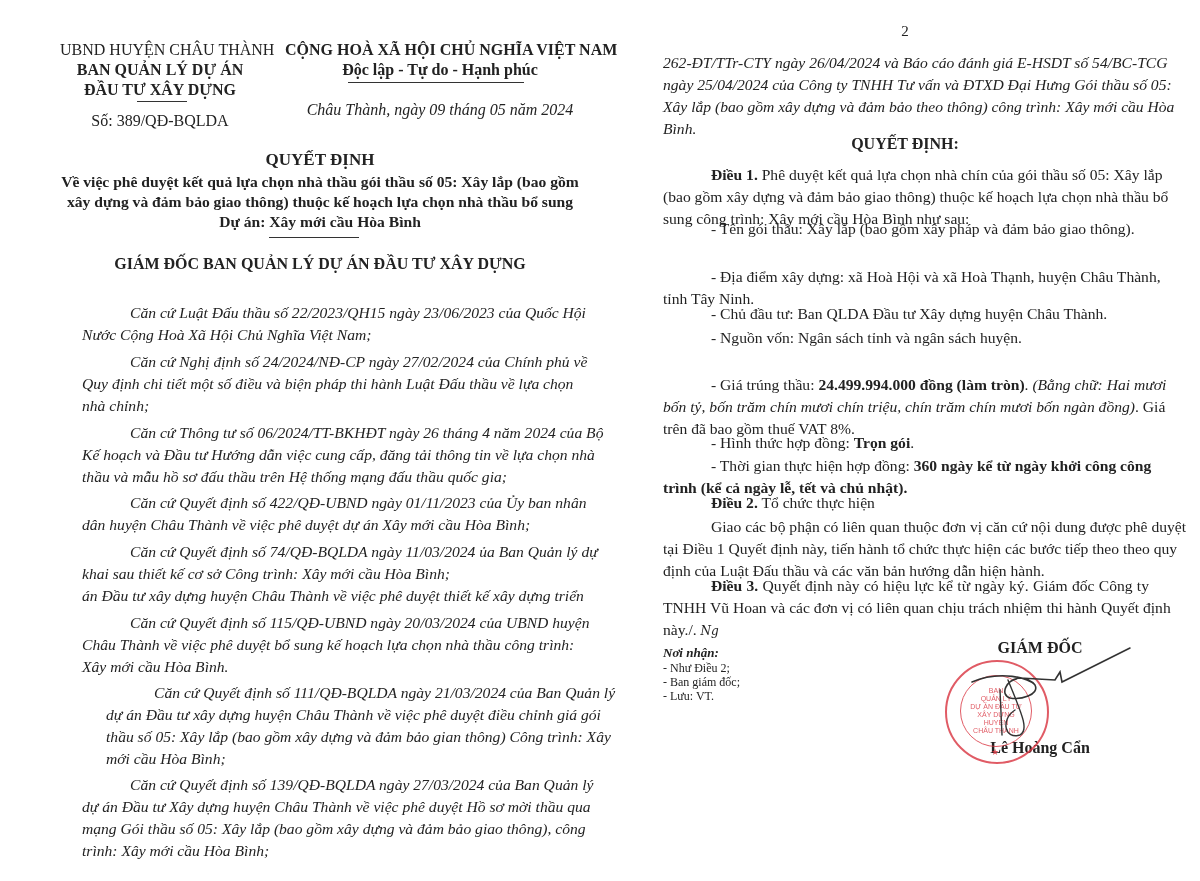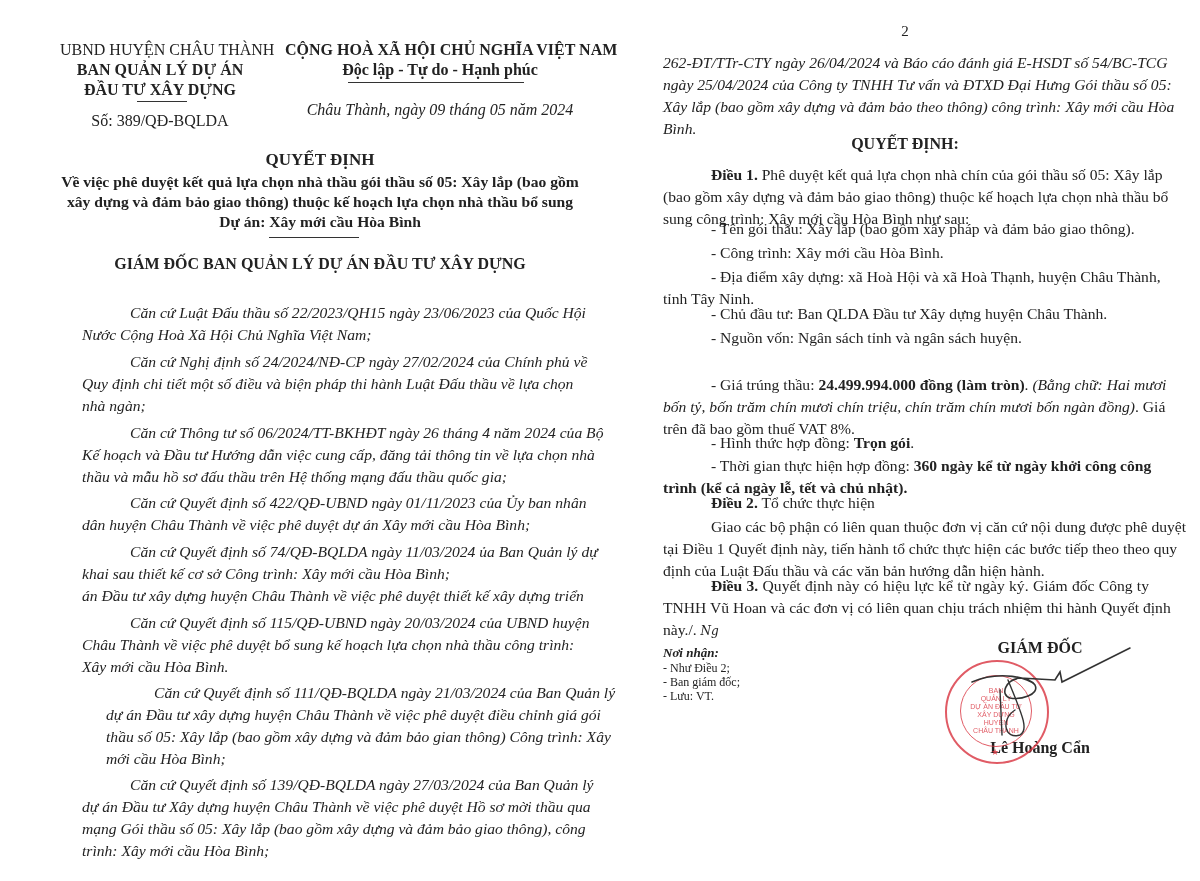--- a/index.html
+++ b/index.html
@@ -64,21 +64,21 @@
 
   <div class="abs c b" style="left:40px;top:254px;width:560px;font-size:16px;line-height:20px;">GIÁM ĐỐC BAN QUẢN LÝ DỰ ÁN ĐẦU TƯ XÂY DỰNG</div>
 
   <div class="para i" style="left:82px;top:302px;width:482px;">
     <span class="ln ind">Căn cứ Luật Đấu thầu số 22/2023/QH15 ngày 23/06/2023 của Quốc Hội</span>
     <span class="ln last">Nước Cộng Hoà Xã Hội Chủ Nghĩa Việt Nam;</span>
   </div>
   <div class="para i" style="left:82px;top:351px;width:482px;">
     <span class="ln ind">Căn cứ Nghị định số 24/2024/NĐ-CP ngày 27/02/2024 của Chính phủ về</span>
     <span class="ln">Quy định chi tiết một số điều và biện pháp thi hành Luật Đấu thầu về lựa chọn</span>
-    <span class="ln last">nhà ngàn;</span>
+    <span class="ln last">nhà chỉnh;</span>
   </div>
   <div class="para i" style="left:82px;top:422px;width:482px;">
     <span class="ln ind">Căn cứ Thông tư số 06/2024/TT-BKHĐT ngày 26 tháng 4 năm 2024 của Bộ</span>
     <span class="ln">Kế hoạch và Đầu tư Hướng dẫn việc cung cấp, đăng tải thông tin về lựa chọn nhà</span>
     <span class="ln last">thầu và mẫu hồ sơ đấu thầu trên Hệ thống mạng đấu thầu quốc gia;</span>
   </div>
   <div class="para i" style="left:82px;top:492px;width:482px;">
     <span class="ln ind">Căn cứ Quyết định số 422/QĐ-UBND ngày 01/11/2023 của Ủy ban nhân</span>
     <span class="ln last">dân huyện Châu Thành về việc phê duyệt dự án Xây mới cầu Hòa Bình;</span>
   </div>
@@ -119,23 +119,20 @@
   <div class="abs c b" style="left:200px;top:134px;width:170px;font-size:16px;line-height:20px;">QUYẾT ĐỊNH:</div>
 
   <div class="para" style="left:43px;top:164px;width:486px;">
     <span class="ln ind"><b>Điều 1.</b> <span>Phê duyệt kết quả lựa chọn nhà chín của gói thầu số 05: Xây lắp</span></span>
     <span class="ln">(bao gồm xây dựng và đảm bảo giao thông) thuộc kế hoạch lựa chọn nhà thầu bổ</span>
     <span class="ln last">sung công trình: Xây mới cầu Hòa Bình như sau:</span>
   </div>
 
   <div class="para" style="left:43px;top:218px;width:486px;">
     <span class="ln ind last">- Tên gói thầu: Xây lắp (bao gồm xây pháp và đảm bảo giao thông).</span>
-  </div>
-  <div class="para" style="left:43px;top:242px;width:486px;">
-    <span class="ln ind last">- Công trình: Xây mới cầu Hòa Bình.</span>
   </div>
   <div class="para" style="left:43px;top:266px;width:486px;">
     <span class="ln ind">- Địa điểm xây dựng: xã Hoà Hội và xã Hoà Thạnh, huyện Châu Thành,</span>
     <span class="ln last">tỉnh Tây Ninh.</span>
   </div>
   <div class="para" style="left:43px;top:303px;width:486px;">
     <span class="ln ind last">- Chủ đầu tư: Ban QLDA Đầu tư Xây dựng huyện Châu Thành.</span>
   </div>
   <div class="para" style="left:43px;top:327px;width:486px;">
     <span class="ln ind last">- Nguồn vốn: Ngân sách tỉnh và ngân sách huyện.</span>

